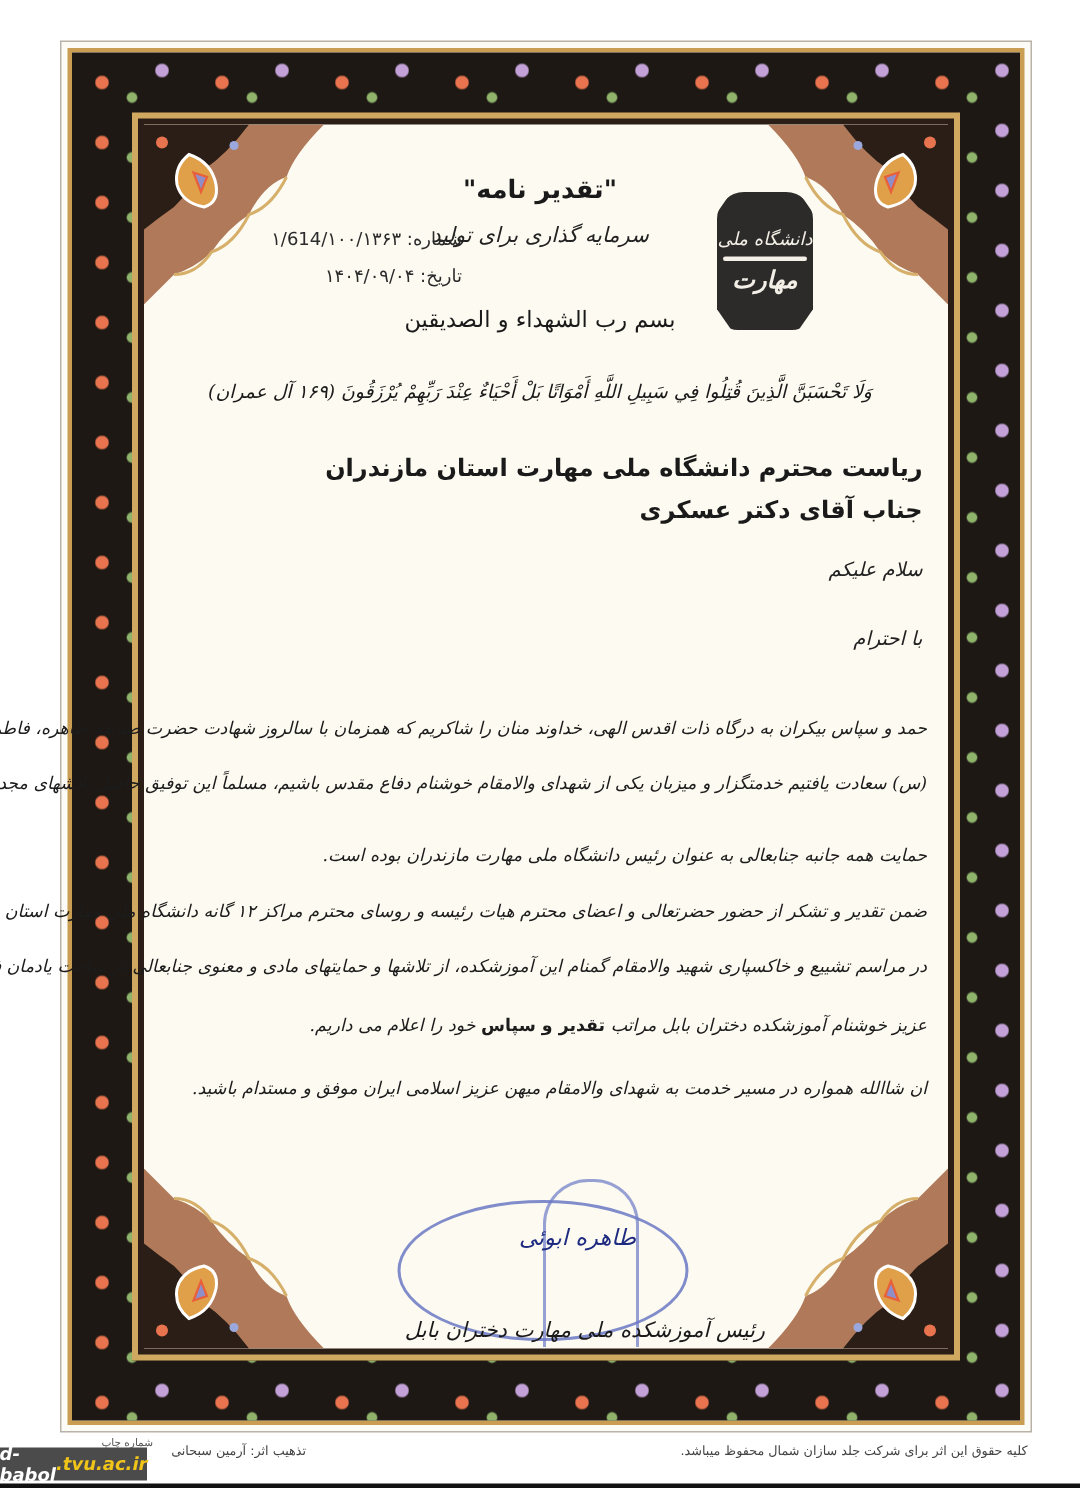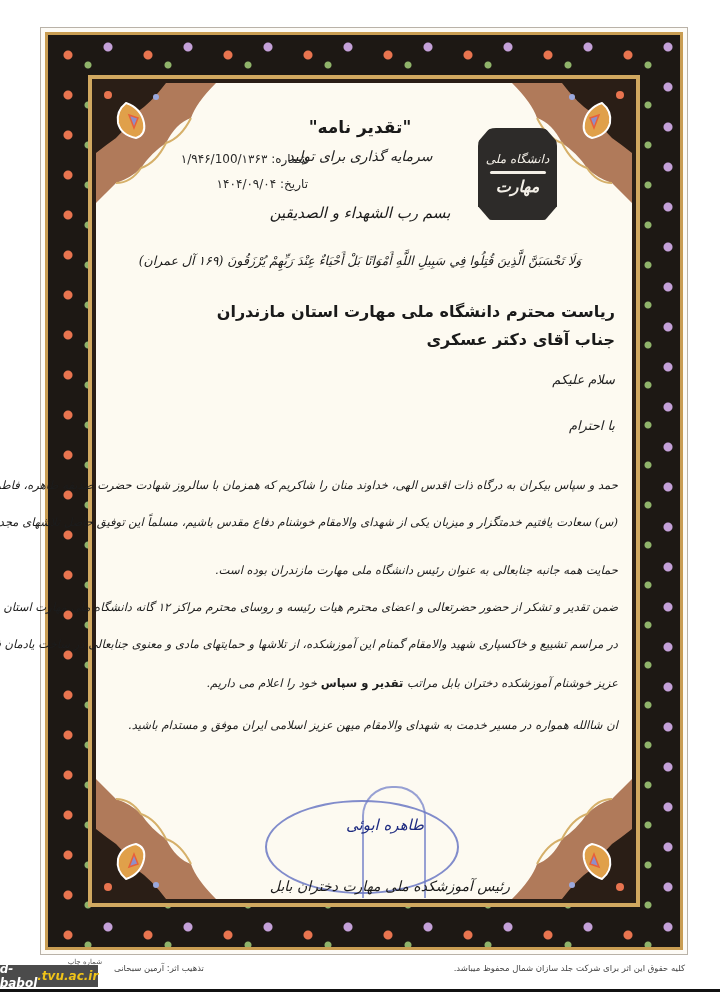--- a/index.html
+++ b/index.html
@@ -47,31 +47,31 @@
     .abs { position: absolute; white-space: nowrap; }
 
     .title { top: 117px; left: 260px; width: 200px; text-align: center;
       font-weight: bold; font-size: 17px; color: #1a1a1a; }
     .slogan { top: 148px; left: 260px; width: 200px; text-align: center;
       font-family: "DejaVu Serif", serif; font-style: italic; font-size: 14px; color: #222; }
     .meta { left: 118px; width: 190px; text-align: right; font-size: 12px; color: #2b2b2b; }
     .meta.num { top: 152px; }
     .meta.date { top: 177px; }
     .logo {
-      position: absolute; left: 478px; top: 128px; width: 79px; height: 92px;
+      position: absolute; left: 478px; top: 128px; width: 64px; height: 92px;
       background: #2d2b29; border-radius: 18px 18px 14px 14px;
       clip-path: polygon(15% 0, 85% 0, 100% 15%, 100% 85%, 85% 100%, 15% 100%, 0 85%, 0 15%);
       display: flex; flex-direction: column; align-items: center; justify-content: center;
       color: #f3efe7; font-family: "DejaVu Serif", serif; font-style: italic;
     }
     .logo .l1 { font-size: 12px; margin-bottom: 2px; }
     .logo .bar { width: 56px; height: 3px; background: #f3efe7; border-radius: 2px; margin: 3px 0; }
     .logo .l2 { font-size: 16px; font-weight: bold; }
     .bismillah { top: 204px; left: 200px; width: 320px; text-align: center;
-      font-family: "DejaVu Serif", serif; font-style: italic; font-size: 15px; color: #1a1a1a; }
+      font-family: "DejaVu Serif", serif; font-size: 15px; color: #1a1a1a; }
     .verse { top: 253px; left: 100px; width: 520px; text-align: center;
       font-family: "DejaVu Serif", serif; font-style: italic; font-size: 12.5px; color: #1a1a1a; }
     .recipient { left: 150px; width: 465px; text-align: right; font-weight: bold; font-size: 16px; color: #1a1a1a; }
     .recipient.r1 { top: 302px; }
     .recipient.r2 { top: 330px; }
     .greet { left: 300px; width: 315px; text-align: right;
       font-family: "DejaVu Serif", serif; font-style: italic; font-size: 13px; color: #222; }
     .greet.g1 { top: 372px; }
     .greet.g2 { top: 418px; }
     .para { left: 100px; width: 518px; text-align: right;
@@ -162,21 +162,21 @@
     </div>
   </div>
 </div>
 
 <div class="content">
   <div class="abs title">"تقدیر نامه"</div>
   <div class="abs slogan">سرمایه گذاری برای تولید</div>
 
   <div class="abs meta num">
     <span>شماره:</span>
-    <span>۱/۹۴۶/100/۱۳۶۳</span>
+    <span>۱/614/۱۰۰/۱۳۶۳</span>
   </div>
   <div class="abs meta date">
     <span>تاریخ:</span>
     <span>۱۴۰۴/۰۹/۰۴</span>
   </div>
 
   <div class="logo">
     <div class="l1">دانشگاه ملی</div>
     <div class="bar"></div>
     <div class="l2">مهارت</div>

